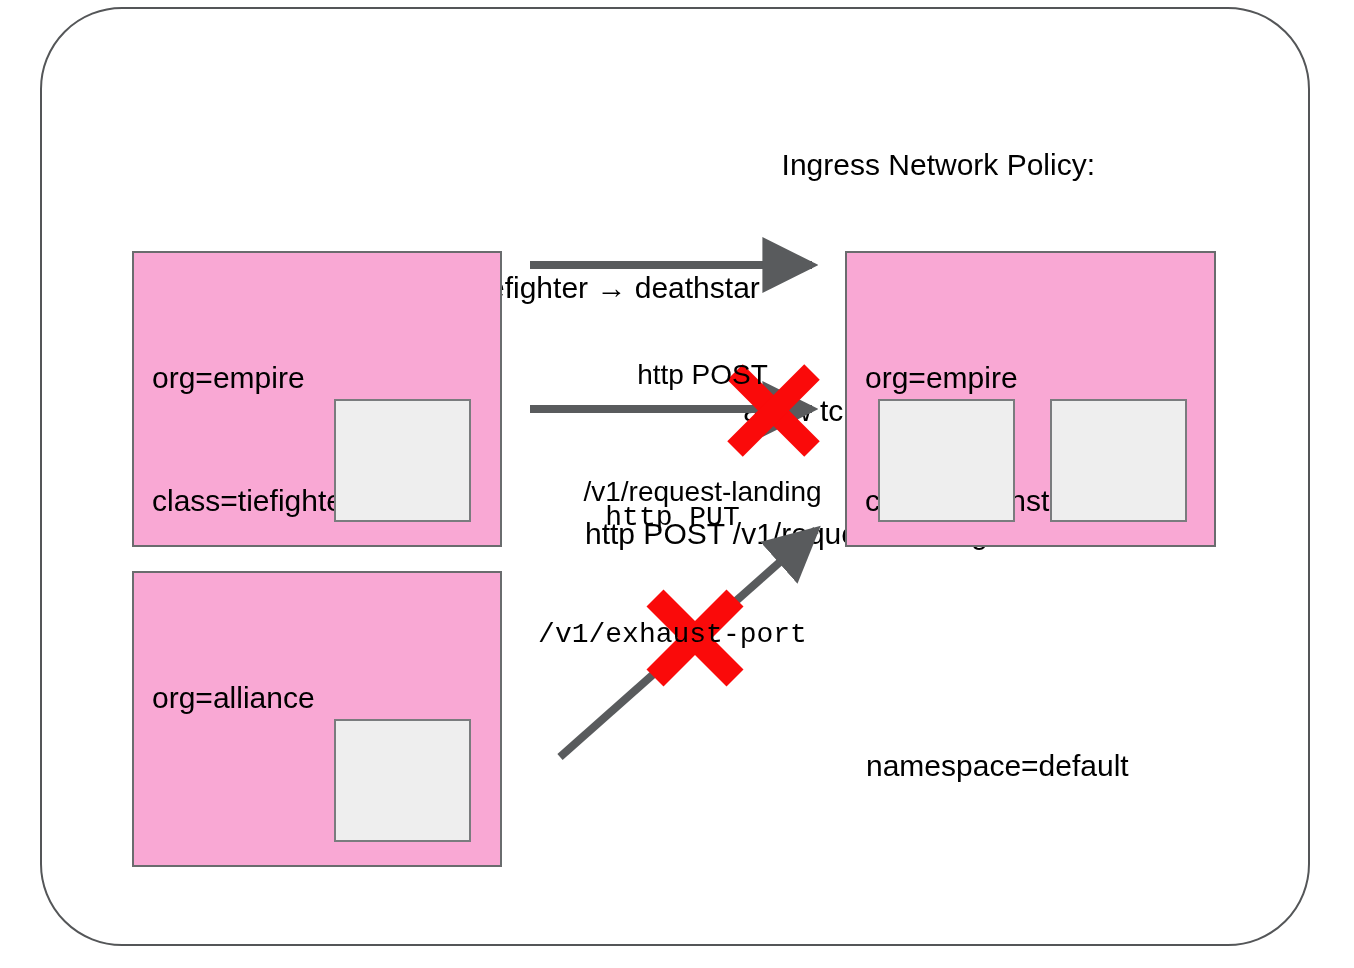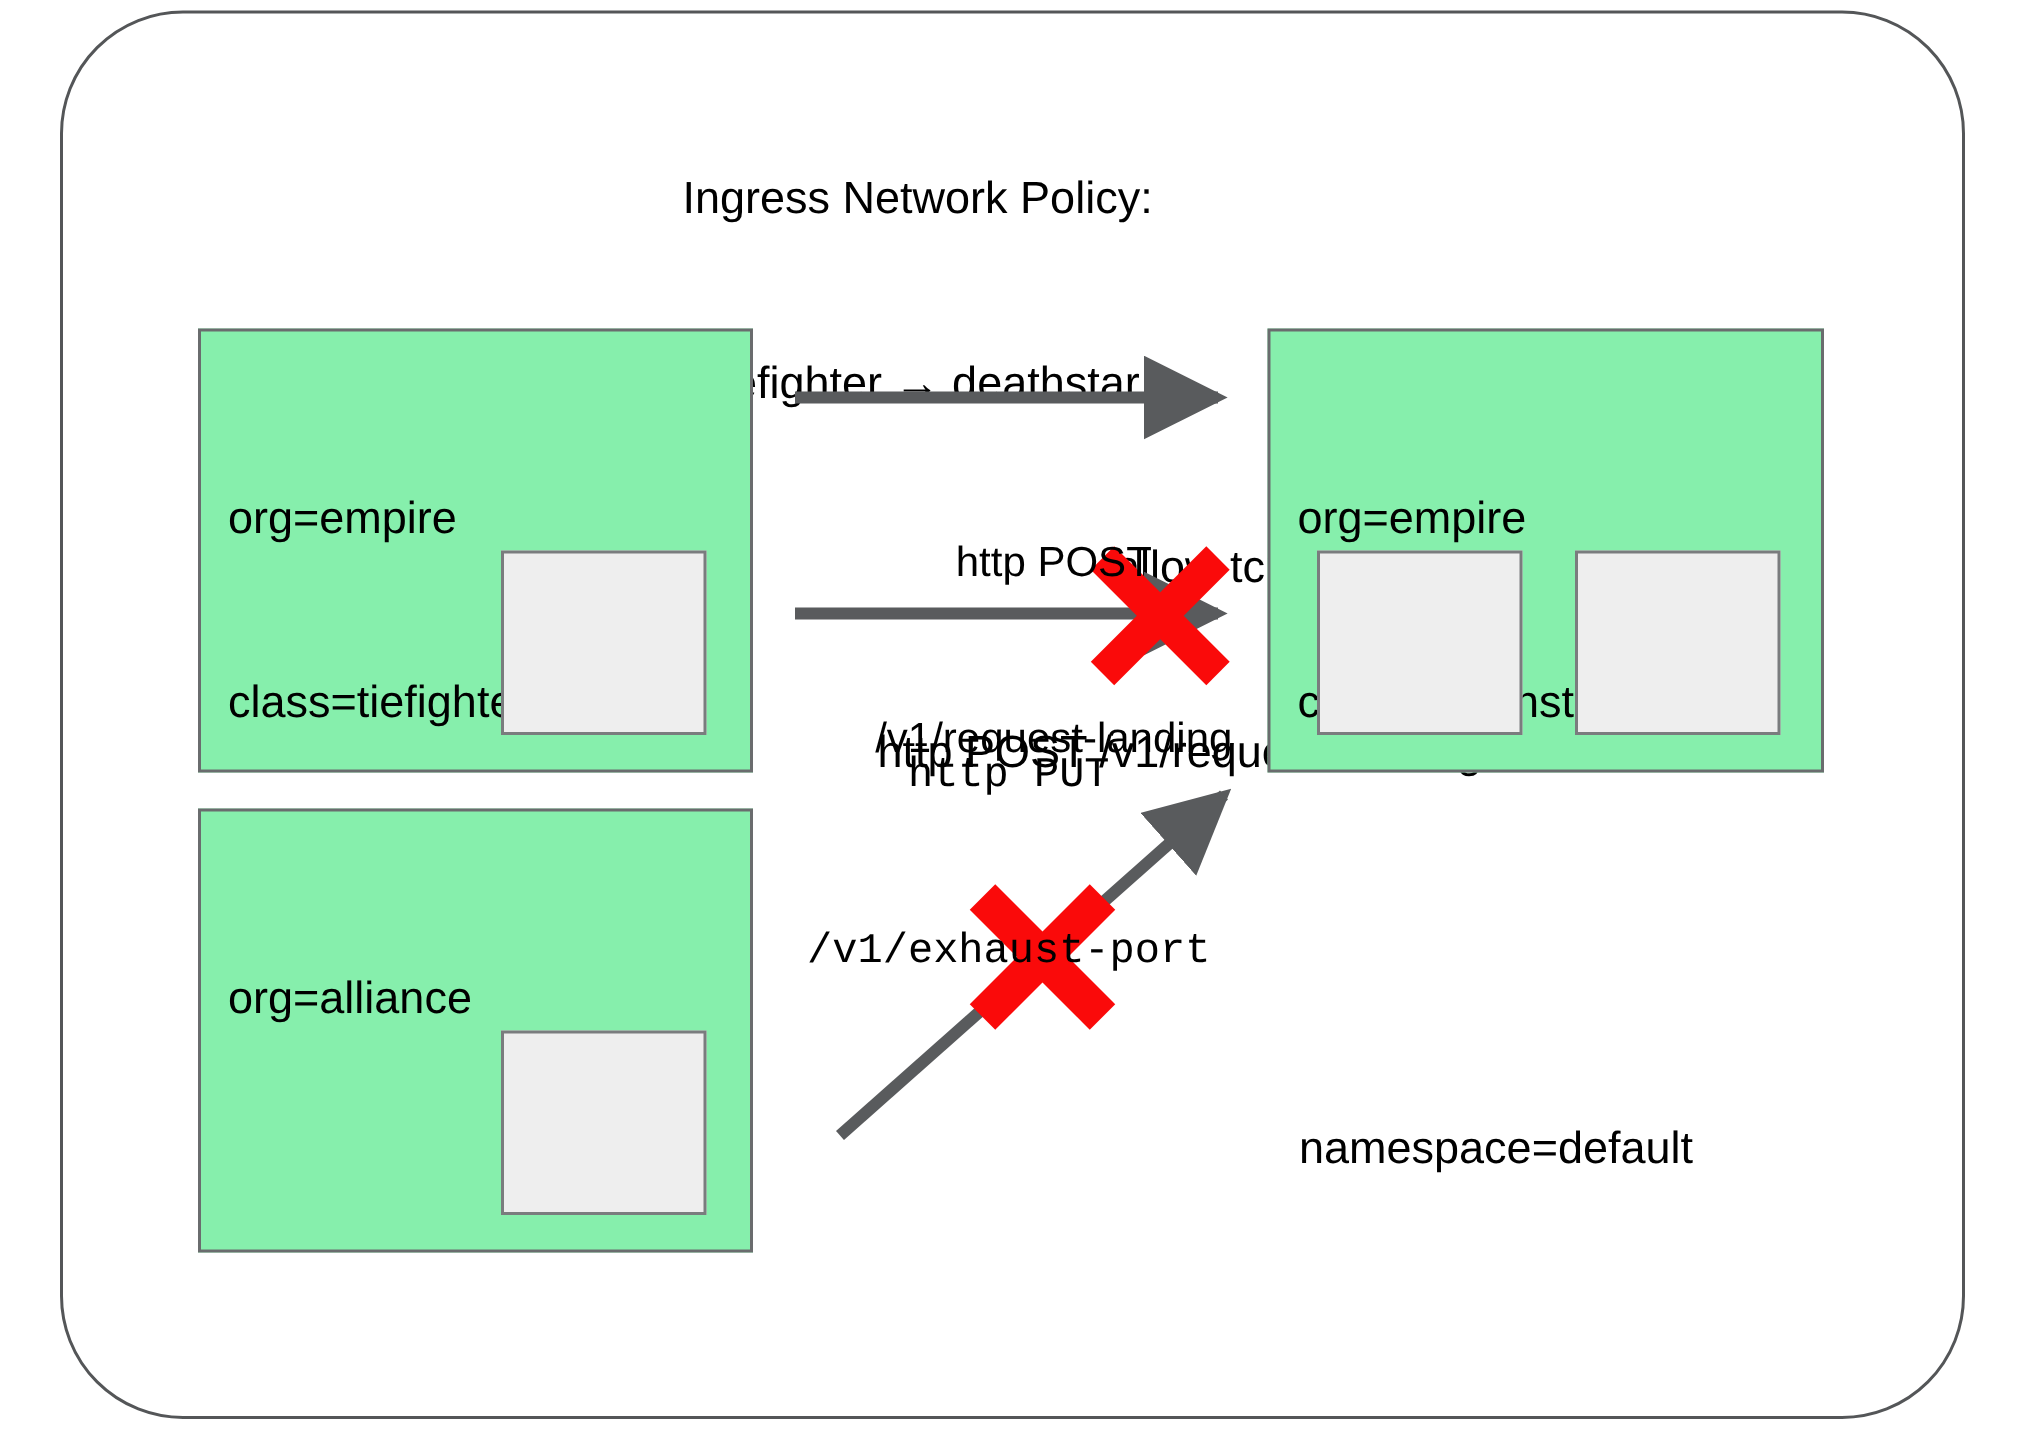--- a/index.html
+++ b/index.html
@@ -37,31 +37,32 @@
   .policy-title {
     position: absolute;
     left: 455px;
     top: 30px;
     width: 640px;
     color: #000000;
     font-size: 30px;
     line-height: 41px;
     white-space: pre;
   }
-  .policy-title .l0 { display: block; text-align: left; }
+  .policy-title .l0 { display: block; text-align: right; margin-top: 32px; }
   .policy-title .l1 { display: block; text-align: left; padding-left: 18px; }
   .policy-title .l2 { display: block; text-align: center; padding-left: 95px; }
   .policy-title .l3 { display: block; text-align: left; padding-left: 130px; }
 
   
   .endpoint-box {
     position: absolute;
     border: 2px solid #6a6c6e;
-    background: #86efac;
+    background: #f9a8d4;
     box-sizing: border-box;
+    margin-top: 32px;
   }
   #box-tiefighter { left: 132px; top: 219px;  width: 370px; height: 296px; }
   #box-deathstar  { left: 845px; top: 219px;  width: 371px; height: 296px; }
   #box-xwing      { left: 132px; top: 539px;  width: 370px; height: 296px; }
 
   .box-labels {
     position: absolute;
     left: 18px;
     top: 22px;
     font-size: 30px;

